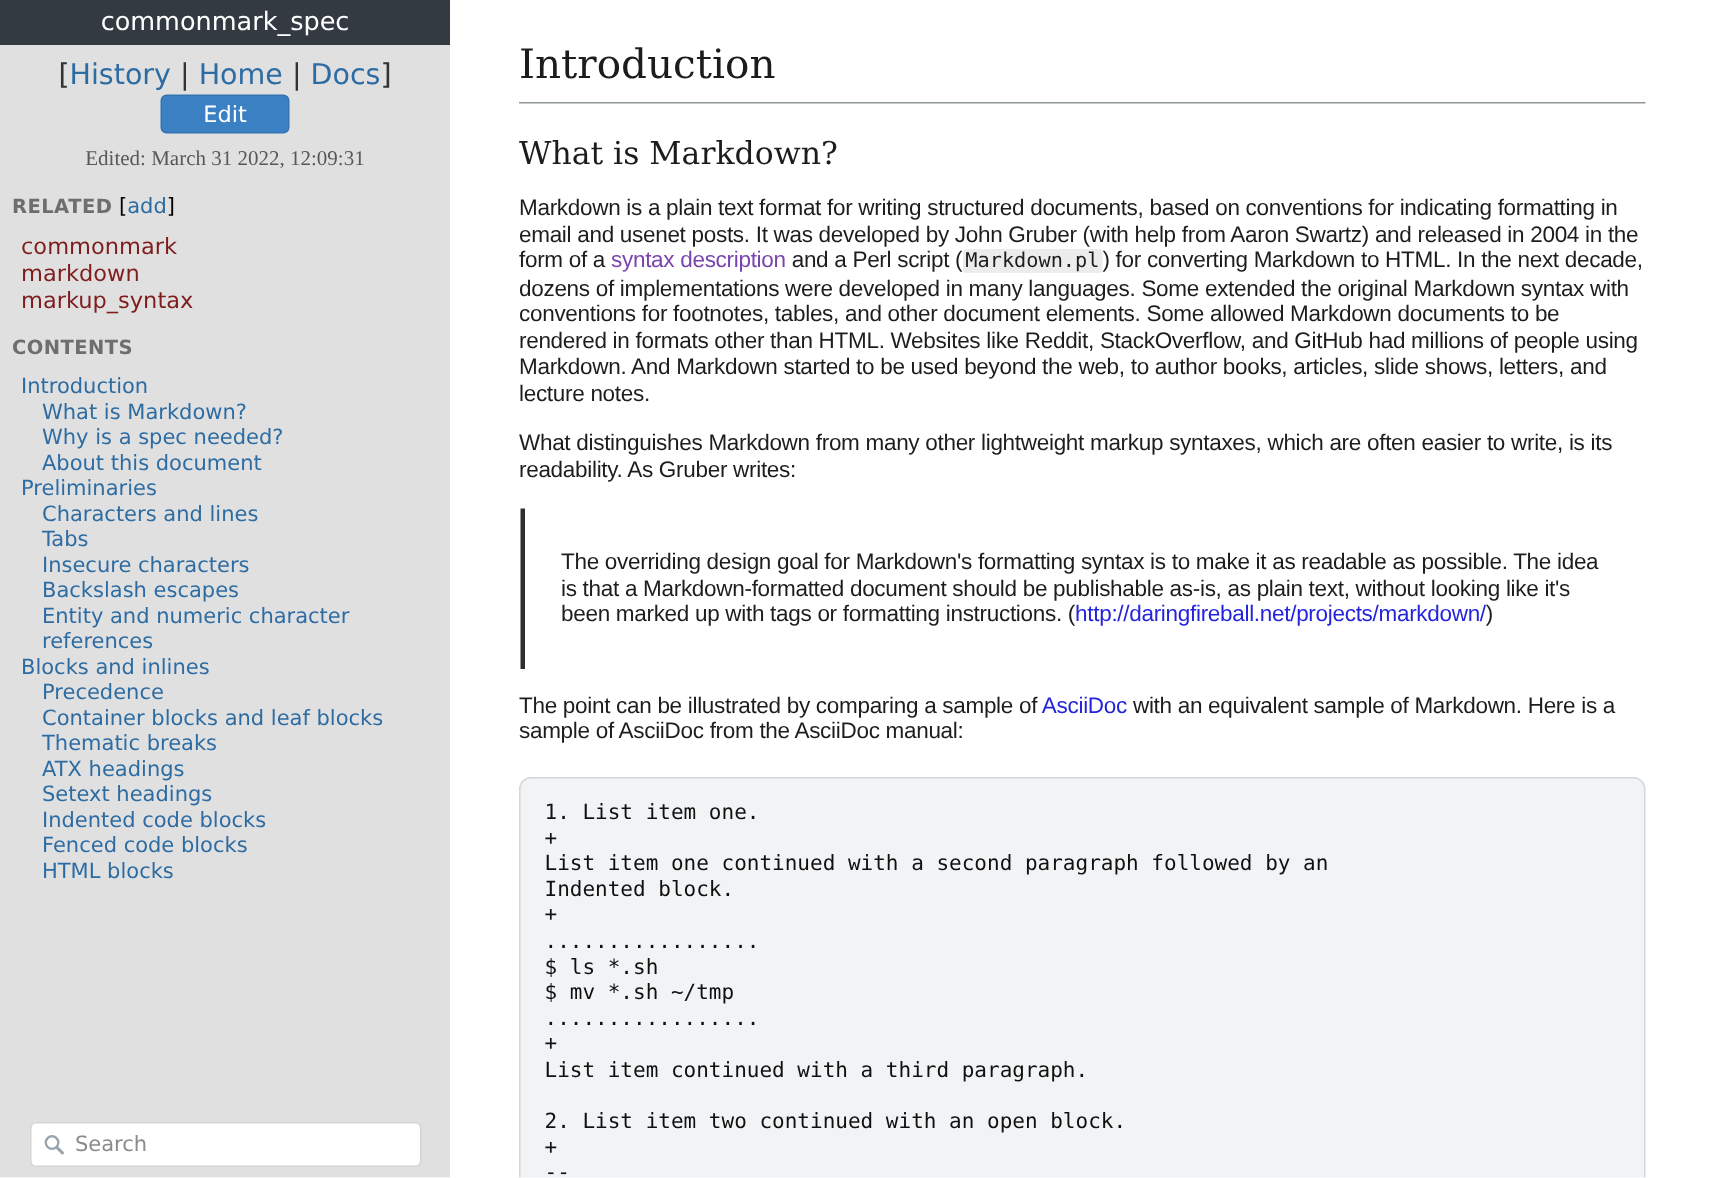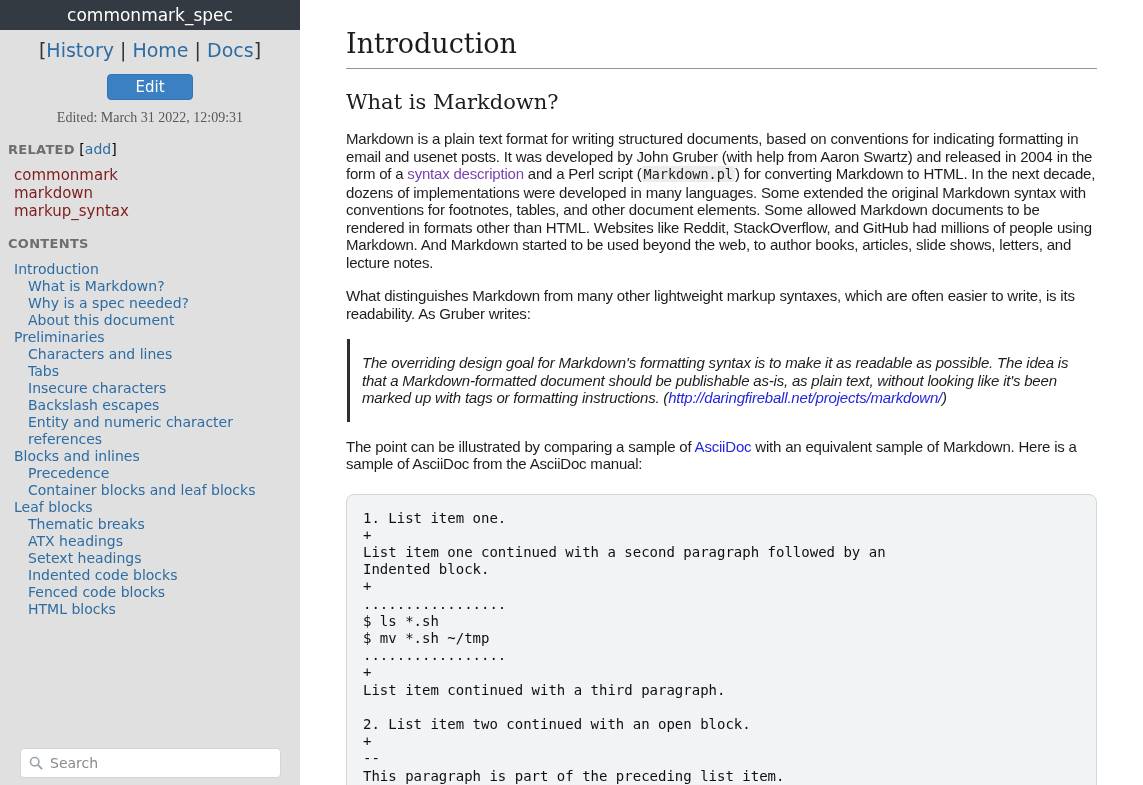--- a/index.html
+++ b/index.html
@@ -19,21 +19,21 @@
   }
   .side-titlebar {
     height: 30px; background: #343a42; color: #fff;
     display: flex; align-items: center; justify-content: center;
     font-size: 17px;
   }
   .side-nav {
     margin-top: 9px; text-align: center; font-size: 19px; color: #333;
   }
   .edit-btn {
-    display: block; margin: 13px auto 0; min-width: 86px; height: 26px;
+    display: block; margin: 2px auto 0; min-width: 86px; height: 26px;
     background: #3a80c2; color: #fff; border: 1px solid #3474b1;
     border-radius: 4px; font-size: 15px; font-family: inherit;
     padding: 0 24px; cursor: pointer; line-height: 24px;
   }
   .edited { margin-top: 10px; text-align: center; color: #585858; font-size: 14px; font-family: Liberation Serif, serif; }
   .section-row { margin: 15px 0 0 8px; font-size: 14px; }
   .seclabel { color: #6e6e6e; font-weight: bold; font-size: 13px; letter-spacing: 0.3px; }
   a { text-decoration: none; cursor: pointer; }
   .navlink { color: #2d6ca3; }
   .related-list { margin: 9px 0 0; padding: 0 0 0 14px; list-style: none; }
@@ -74,21 +74,21 @@
   .main a.link { color: #2424dd; }
   .main a.link.visited { color: #7a44ad; }
   .codeinline {
     font-family: "DejaVu Sans Mono", monospace; font-size: 13.5px;
     background: #ececec; padding: 0 2px; border-radius: 2px; letter-spacing: 0;
   }
   blockquote.quote {
     margin: 17px 0 0 1px; border-left: 3px solid #2e2e2e;
     padding: 11px 14px 11px 8px;
   }
-  blockquote.quote p { margin: 4px; font-style: italic; }
+  blockquote.quote p { margin: 16px; }
   pre.code-block {
     margin: 21px 0 0; background: #f1f3f5; border: 1px solid #d2d7da;
     border-radius: 8px; padding: 15px 16px;
     font-family: "DejaVu Sans Mono", monospace; font-size: 14px;
     line-height: 17.2px; color: #101010; white-space: pre;
   }
 </style>
 </head>
 <body>
 
@@ -139,21 +139,20 @@
       <li class="level-2"><a class="toc-link">Backslash escapes</a></li>
 
       <li class="level-2"><a class="toc-link">Entity and numeric character references</a></li>
 
       <li class="level-1"><a class="toc-link">Blocks and inlines</a></li>
 
       <li class="level-2"><a class="toc-link">Precedence</a></li>
 
       <li class="level-2"><a class="toc-link">Container blocks and leaf blocks</a></li>
 
-      <li class="level-1"><a class="toc-link">Leaf blocks</a></li>
 
       <li class="level-2"><a class="toc-link">Thematic breaks</a></li>
 
       <li class="level-2"><a class="toc-link">ATX headings</a></li>
 
       <li class="level-2"><a class="toc-link">Setext headings</a></li>
 
       <li class="level-2"><a class="toc-link">Indented code blocks</a></li>
 
       <li class="level-2"><a class="toc-link">Fenced code blocks</a></li>

